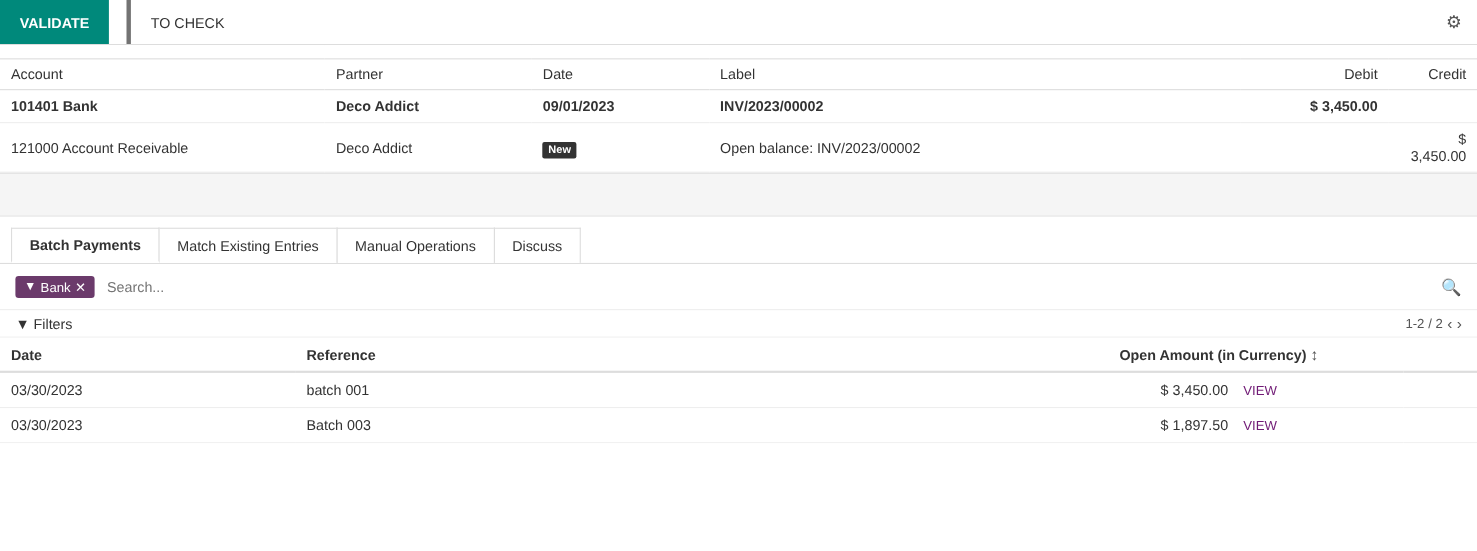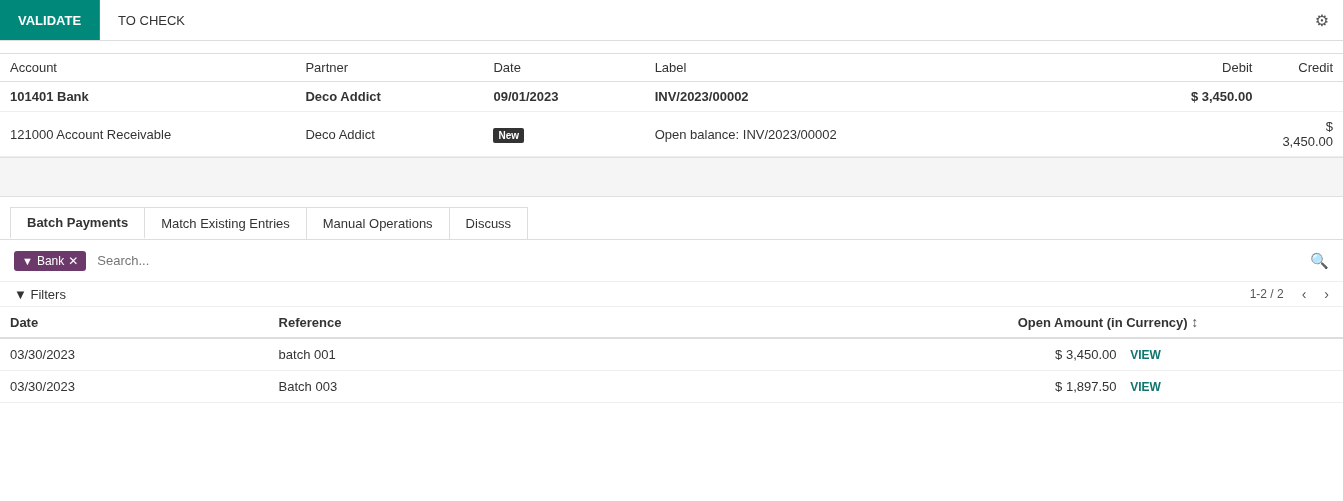--- a/index.html
+++ b/index.html
@@ -4,36 +4,37 @@
   <style>
     * { box-sizing: border-box; margin: 0; padding: 0; }
     body { font-family: Arial, sans-serif; font-size: 13px; background: #fff; color: #333; }
 
     
     .top-bar {
       display: flex;
       align-items: center;
       border-bottom: 1px solid #ddd;
       background: #fff;
+      gap: 16px;
     }
     .btn-validate {
       background: #00897b;
       color: #fff;
       border: none;
       padding: 8px 18px;
       font-size: 13px;
       font-weight: bold;
       cursor: pointer;
       height: 40px;
     }
     .btn-to-check {
       background: #fff;
       color: #333;
       border: none;
-      border-left: 1px solid #737373;
+      border-left: 4px solid #737373;
       padding: 8px 18px;
       font-size: 13px;
       cursor: pointer;
       height: 40px;
     }
     .gear-btn {
       margin-left: auto;
       background: none;
       border: none;
       cursor: pointer;
@@ -148,21 +149,21 @@
       color: #555;
       margin-left: auto;
     }
     .pagination-area {
       display: flex;
       align-items: center;
       justify-content: flex-end;
       padding: 4px 14px;
       font-size: 12px;
       color: #555;
-      gap: 18px;
+      gap: 4px;
       border-bottom: 1px solid #eee;
     }
     .pag-btn {
       background: none;
       border: none;
       cursor: pointer;
       font-size: 14px;
       color: #555;
     }
 
@@ -193,22 +194,22 @@
       background: #fff;
     }
     .batch-table th.right, .batch-table td.right {
       text-align: center;
     }
     .batch-table td {
       padding: 8px 10px;
       border-bottom: 1px solid #eee;
     }
     .view-link {
-      color: #0f766e;
-      font-weight: bold;
+      color: #701a75;
+      font-weight: normal;
       cursor: pointer;
       text-decoration: none;
       font-size: 12px;
       margin-left: 10px;
     }
     .sort-icon {
       font-size: 14px;
       color: #555;
     }
   </style>

